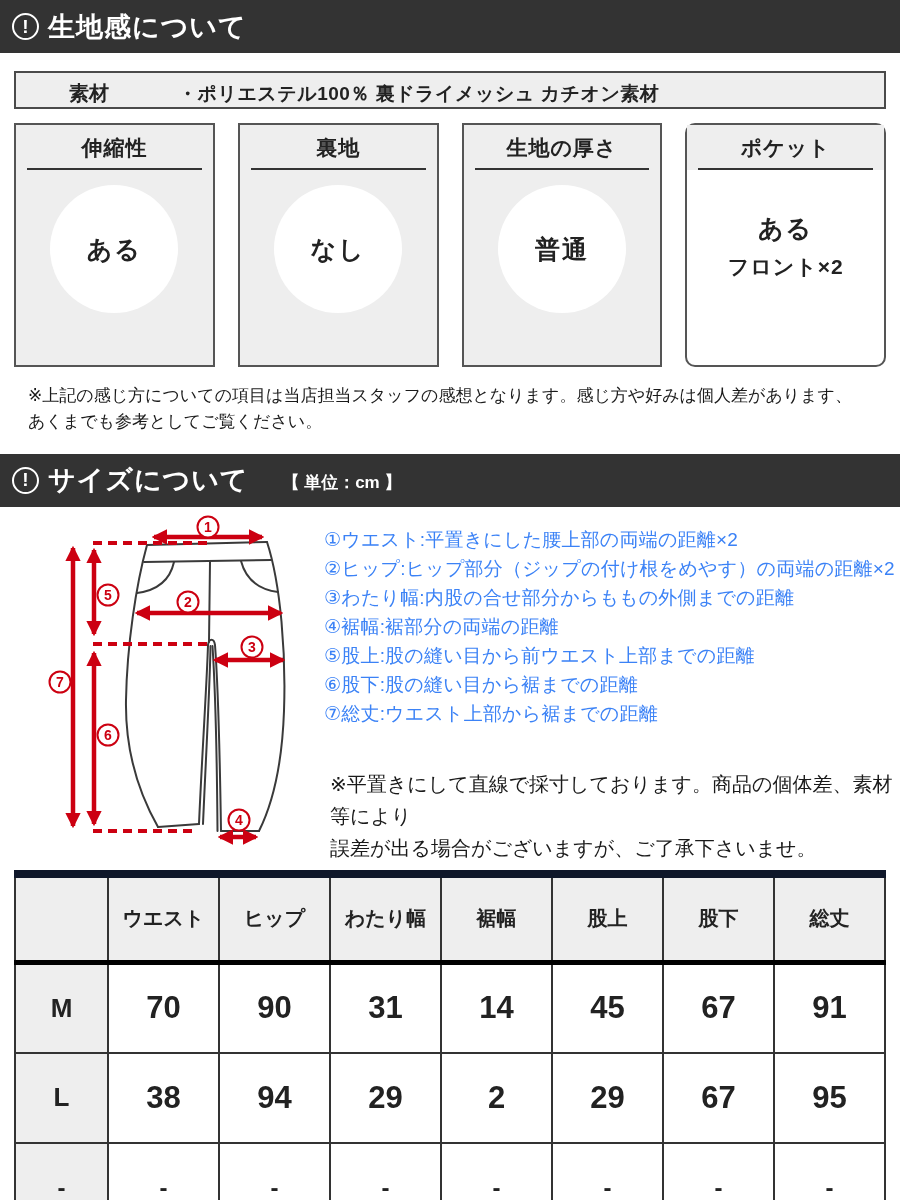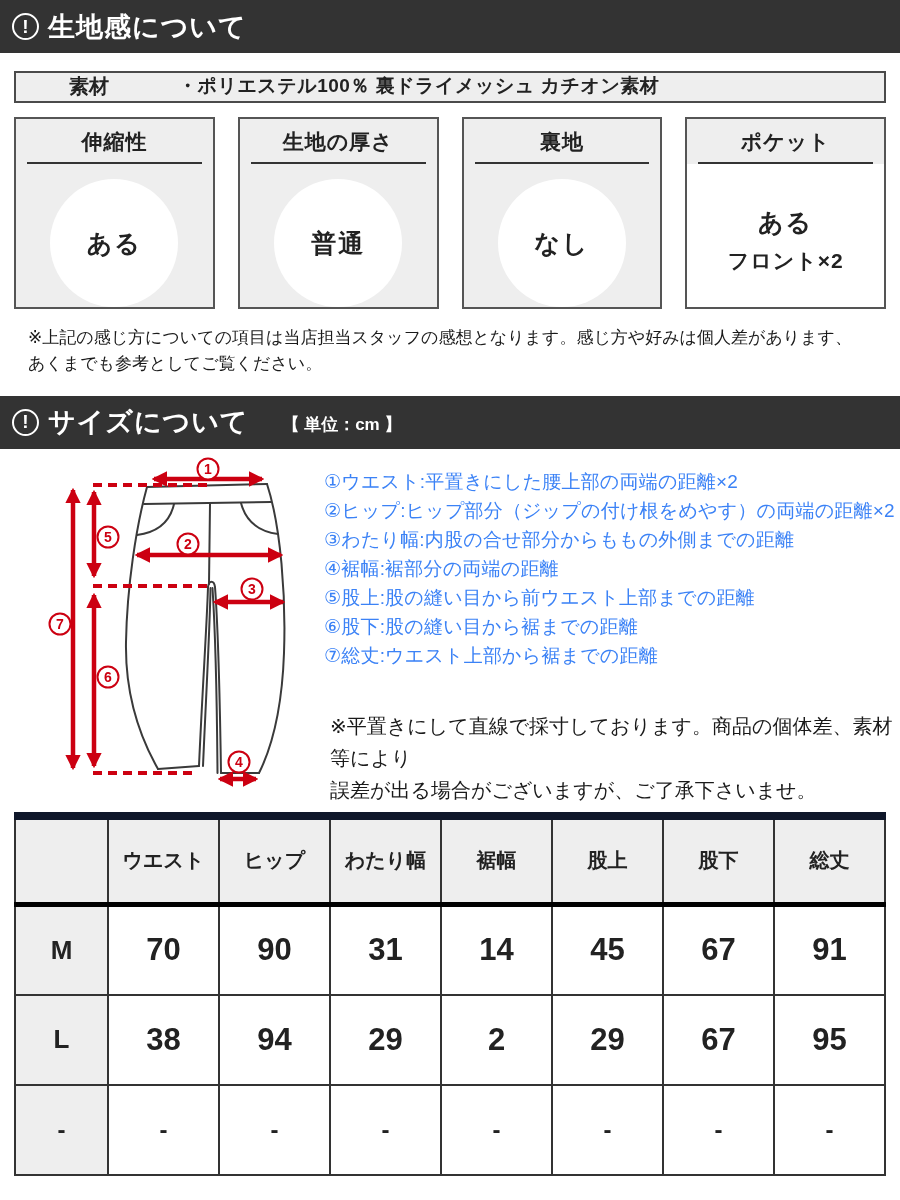--- a/index.html
+++ b/index.html
@@ -6,29 +6,29 @@
   html,body { width:900px; background:#fff; font-family:"Liberation Sans","DejaVu Sans",sans-serif; color:#222; }
   body { height:1200px; overflow:hidden; }
 
   
   .sec-header { height:53px; background:#333; color:#fff; display:flex; align-items:center; padding-left:12px; }
   .alert-icon { width:27px; height:27px; border:2.5px solid #fff; border-radius:50%; display:flex; align-items:center; justify-content:center; font-weight:bold; font-size:19px; margin-right:9px; flex:0 0 auto; }
   .sec-title { font-size:27px; font-weight:bold; letter-spacing:1px; }
   .unit-label { font-size:17px; font-weight:bold; margin-left:34px; margin-top:4px; }
 
   
-  .material-row { margin:18px 14px 0 14px; height:32px; background:#eee; border:2px solid #4a4a4a; display:flex; align-items:flex-start; }
+  .material-row { margin:18px 14px 0 14px; height:38px; background:#eee; border:2px solid #4a4a4a; display:flex; align-items:flex-end; }
   .material-label { width:146px; display:flex; align-items:center; justify-content:center; font-size:20px; font-weight:bold; }
   .material-divider { width:0; border-left:2px solid #333; margin:5px 0; }
   .material-value { display:flex; align-items:center; padding-left:14px; font-size:19px; font-weight:bold; letter-spacing:.5px; }
 
   
   .attr-row { margin:14px 14px 0 14px; display:flex; gap:23px; }
-  .attr-box { flex:1; height:192px; background:#eee; border:2px solid #555; }
-  .attr-box.plain-body { background:#fff; }
+  .attr-box { flex:1; height:244px; background:#eee; border:2px solid #555; }
+  .attr-box.plain-body { background:#fff;border-radius:10px; }
   .attr-title-wrap { padding-top:9px; background:transparent; }
   .attr-box.plain-body .attr-title-wrap { background:#eee; }
   .attr-title { text-align:center; font-size:21px; font-weight:bold; letter-spacing:1px; }
   .attr-underline { border-bottom:2px solid #333; margin:6px 11px 0 11px; }
   .attr-circle { width:128px; height:128px; border-radius:50%; background:#fff; margin:15px auto 0 auto; display:flex; align-items:center; justify-content:center; font-size:25px; font-weight:bold; letter-spacing:2px; }
   .attr-plain-values { text-align:center; margin-top:42px; }
   .attr-plain-v1 { font-size:25px; font-weight:bold; letter-spacing:2px; }
   .attr-plain-v2 { font-size:21px; font-weight:bold; margin-top:8px; letter-spacing:1px; }
 
   
@@ -70,31 +70,31 @@
 <div class="attr-row">
   <div class="attr-box">
     <div class="attr-title-wrap">
       <div class="attr-title">伸縮性</div>
       <div class="attr-underline"></div>
     </div>
     <div class="attr-circle">ある</div>
   </div>
   <div class="attr-box">
     <div class="attr-title-wrap">
+      <div class="attr-title">裏地</div>
+      <div class="attr-underline"></div>
+    </div>
+    <div class="attr-circle">なし</div>
+  </div>
+  <div class="attr-box">
+    <div class="attr-title-wrap">
       <div class="attr-title">生地の厚さ</div>
       <div class="attr-underline"></div>
     </div>
     <div class="attr-circle">普通</div>
-  </div>
-  <div class="attr-box">
-    <div class="attr-title-wrap">
-      <div class="attr-title">裏地</div>
-      <div class="attr-underline"></div>
-    </div>
-    <div class="attr-circle">なし</div>
   </div>
   <div class="attr-box plain-body">
     <div class="attr-title-wrap">
       <div class="attr-title">ポケット</div>
       <div class="attr-underline"></div>
     </div>
     <div class="attr-plain-values">
       <div class="attr-plain-v1">ある</div>
       <div class="attr-plain-v2">フロント×2</div>
     </div>

